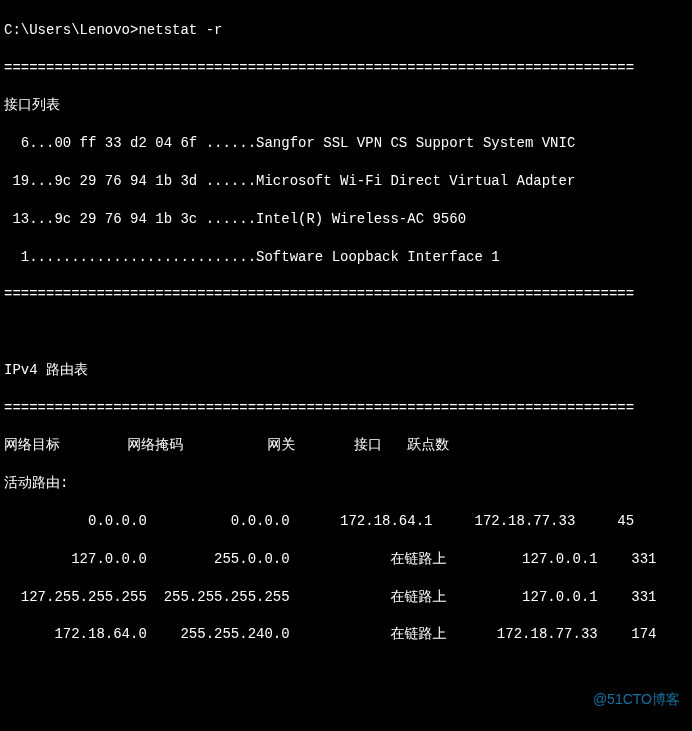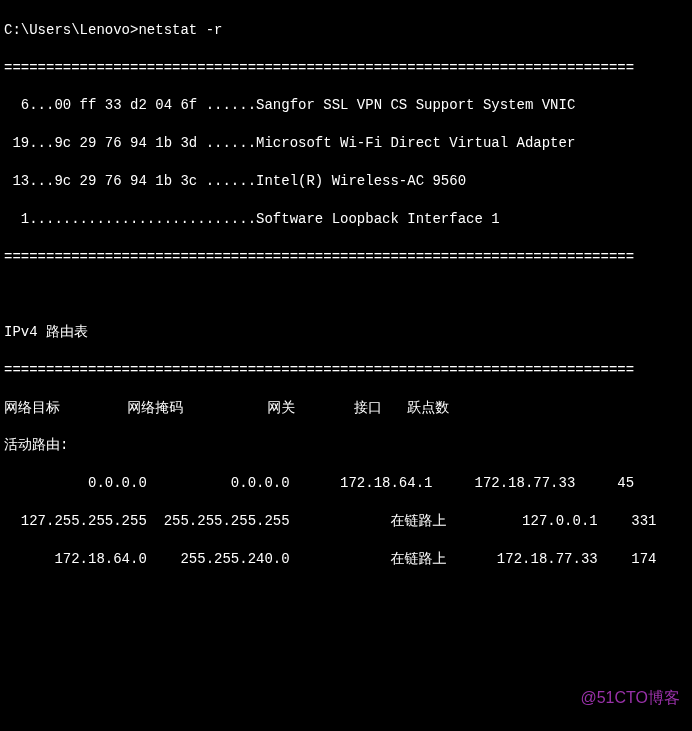--- a/index.html
+++ b/index.html
@@ -16,44 +16,46 @@
     position: relative;
   }
   .term {
     padding: 2px 4px;
     white-space: pre;
   }
   .watermark {
     position: absolute;
     right: 12px;
     bottom: 22px;
-    color: #d946ef;
+    color: #0ea5e9;
     font-family: sans-serif;
-    font-size: 16px;
+    font-size: 14px;
     opacity: 0.7;
   }
   .row { display:block; }
 </style>
 </head>
 <body>
 
 <div class="term">
 <span class="row">C:\Users\Lenovo&gt;netstat -r</span>
 <span class="row">===========================================================================</span>
+<span class="row">接口列表</span>
 <span class="row">  6...00 ff 33 d2 04 6f ......Sangfor SSL VPN CS Support System VNIC</span>
 <span class="row"> 19...9c 29 76 94 1b 3d ......Microsoft Wi-Fi Direct Virtual Adapter</span>
 <span class="row"> 13...9c 29 76 94 1b 3c ......Intel(R) Wireless-AC 9560</span>
 <span class="row">  1...........................Software Loopback Interface 1</span>
 <span class="row">===========================================================================</span>
 <span class="row"> </span>
 <span class="row">IPv4 路由表</span>
 <span class="row">===========================================================================</span>
 <span class="row">网络目标        网络掩码          网关       接口   跃点数</span>
 <span class="row">活动路由:</span>
 <span class="row">          0.0.0.0          0.0.0.0      172.18.64.1     172.18.77.33     45</span>
+<span class="row">        127.0.0.0        255.0.0.0            在链路上         127.0.0.1    331</span>
 <span class="row">  127.255.255.255  255.255.255.255            在链路上         127.0.0.1    331</span>
 <span class="row">      172.18.64.0    255.255.240.0            在链路上      172.18.77.33    174</span>
 
 
 
 
 
 
 
 

